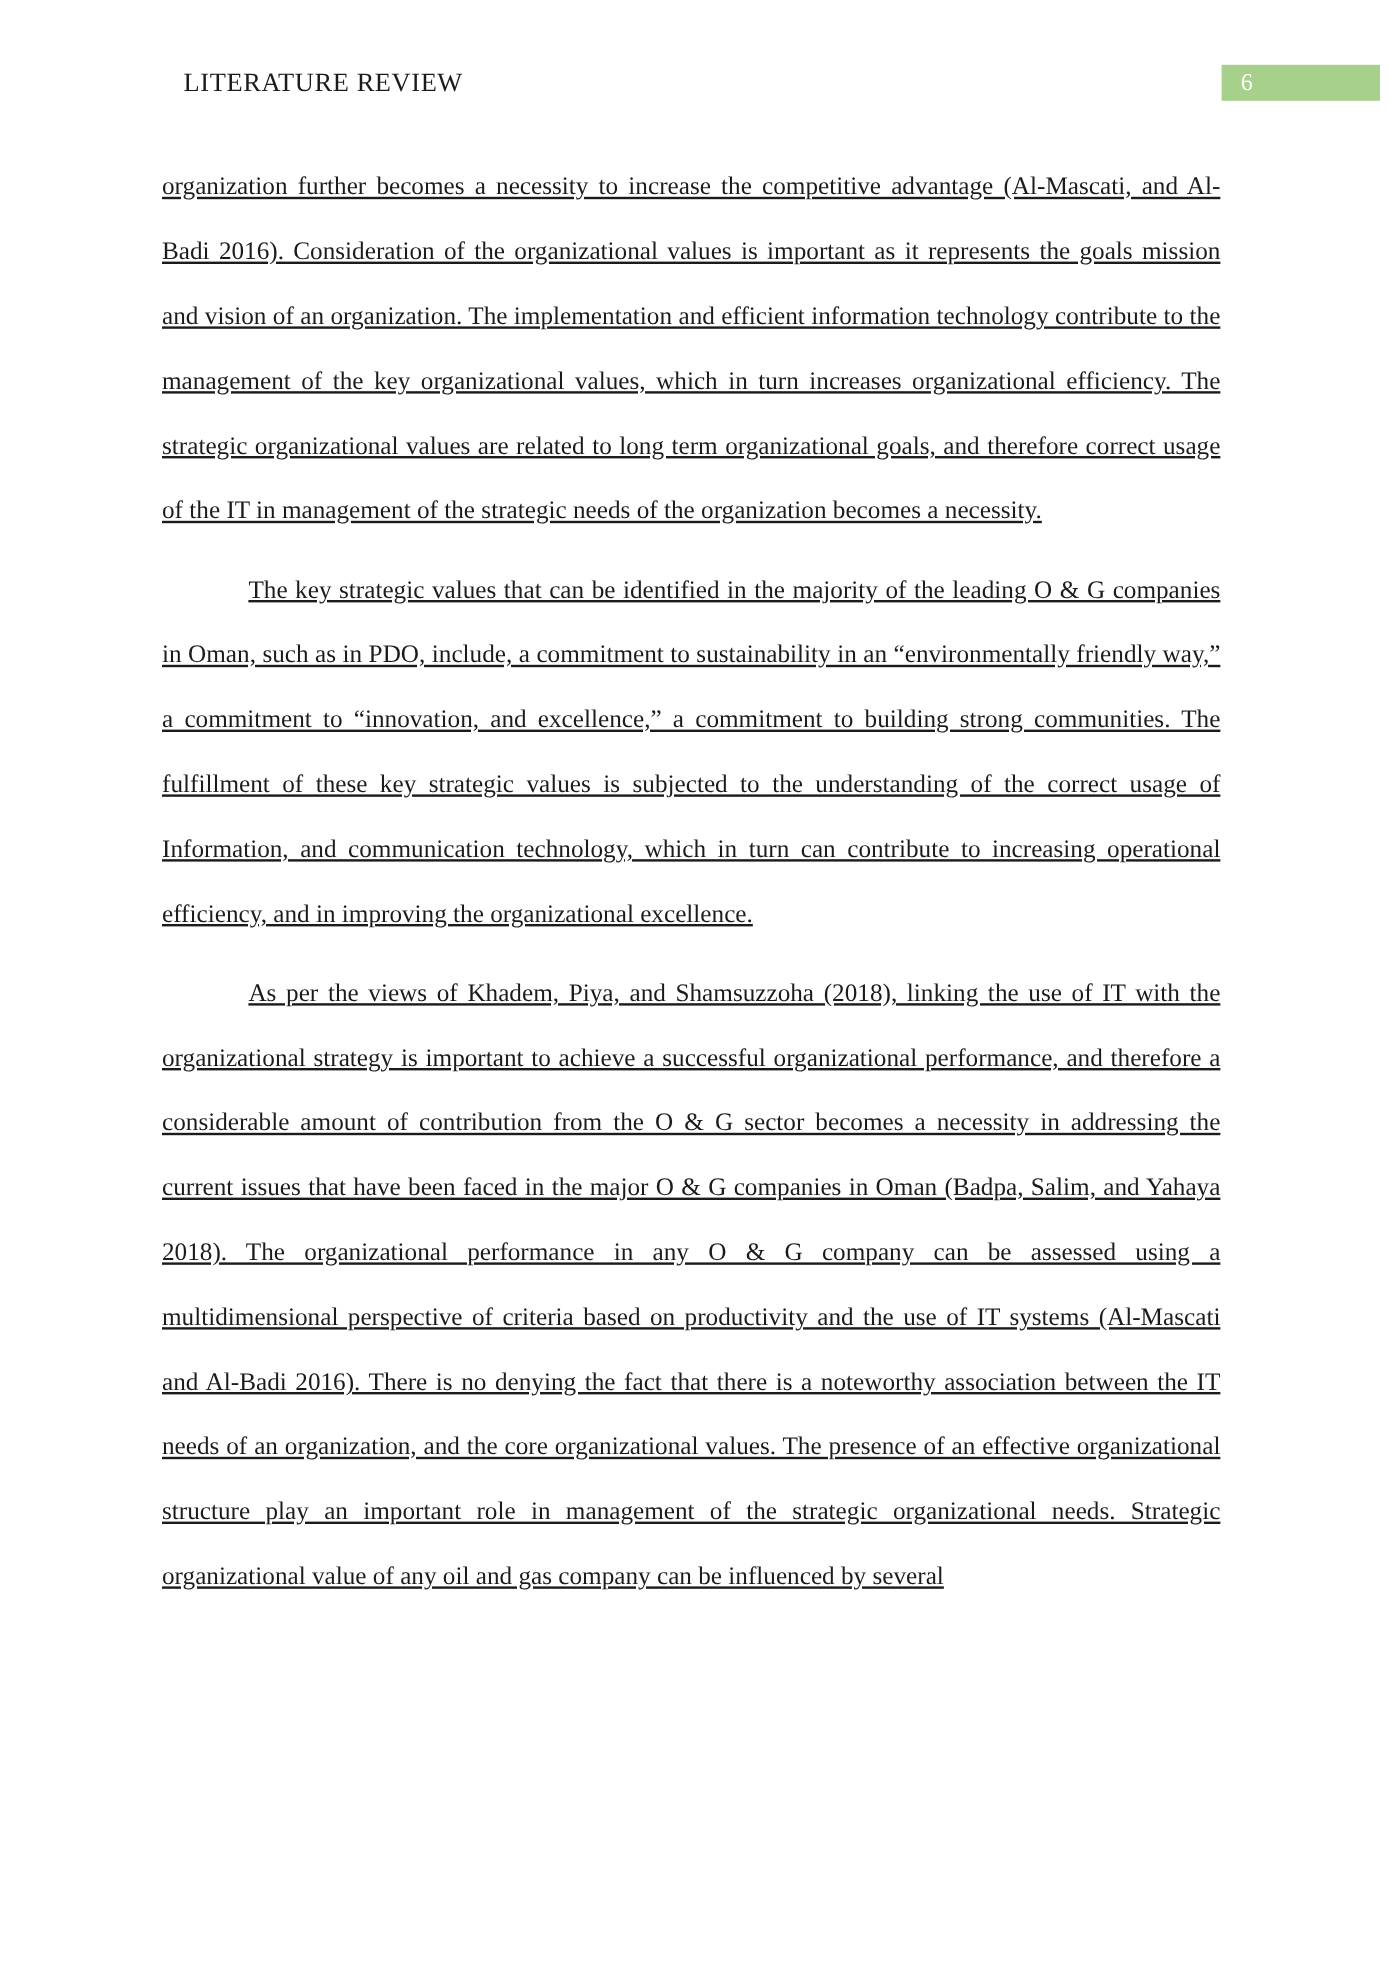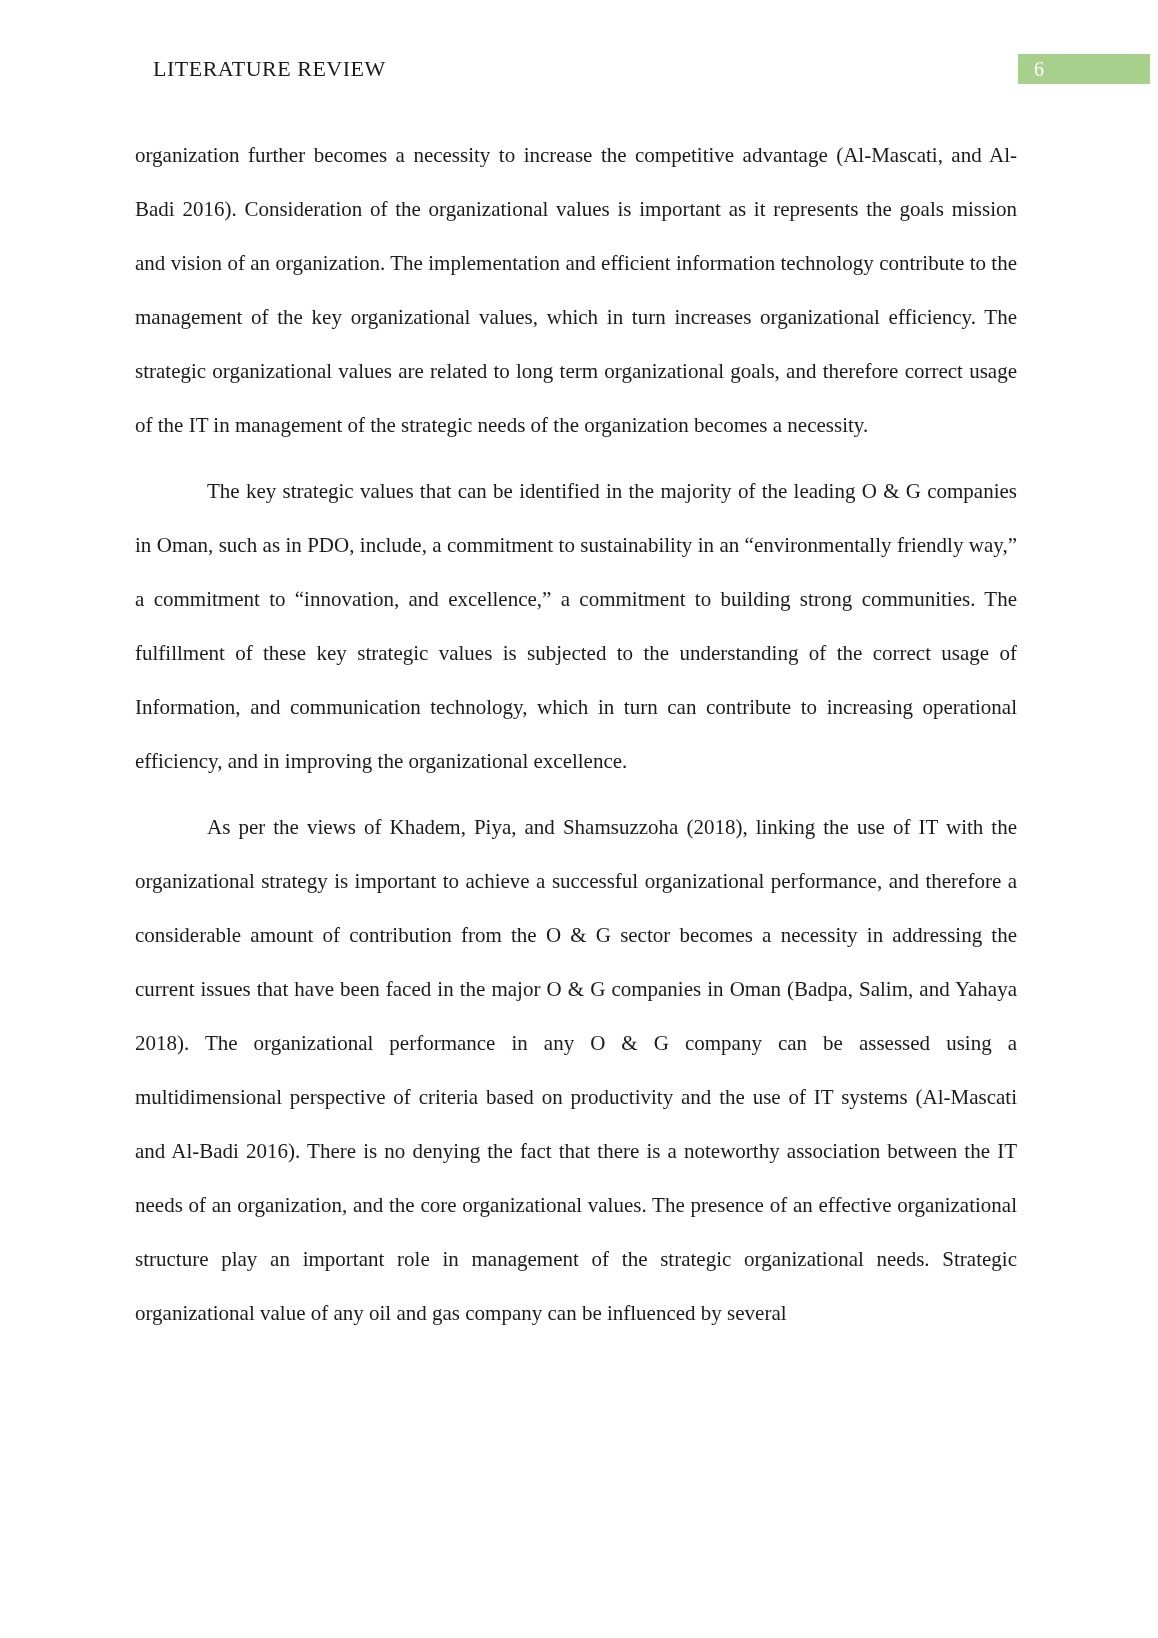--- a/index.html
+++ b/index.html
@@ -51,20 +51,21 @@
     position: absolute;
     top: 128px;
     left: 135px;
     width: 882px;
   }
   .body-text p {
     margin: 0 0 12px 0;
     font-size: 21px;
     line-height: 54px;
     text-align: justify;
+    text-decoration: underline;
   }
   .body-text p.indent {
     text-indent: 72px;
   }
 </style>
 </head>
 <body>
 
 <div class="page">
 

